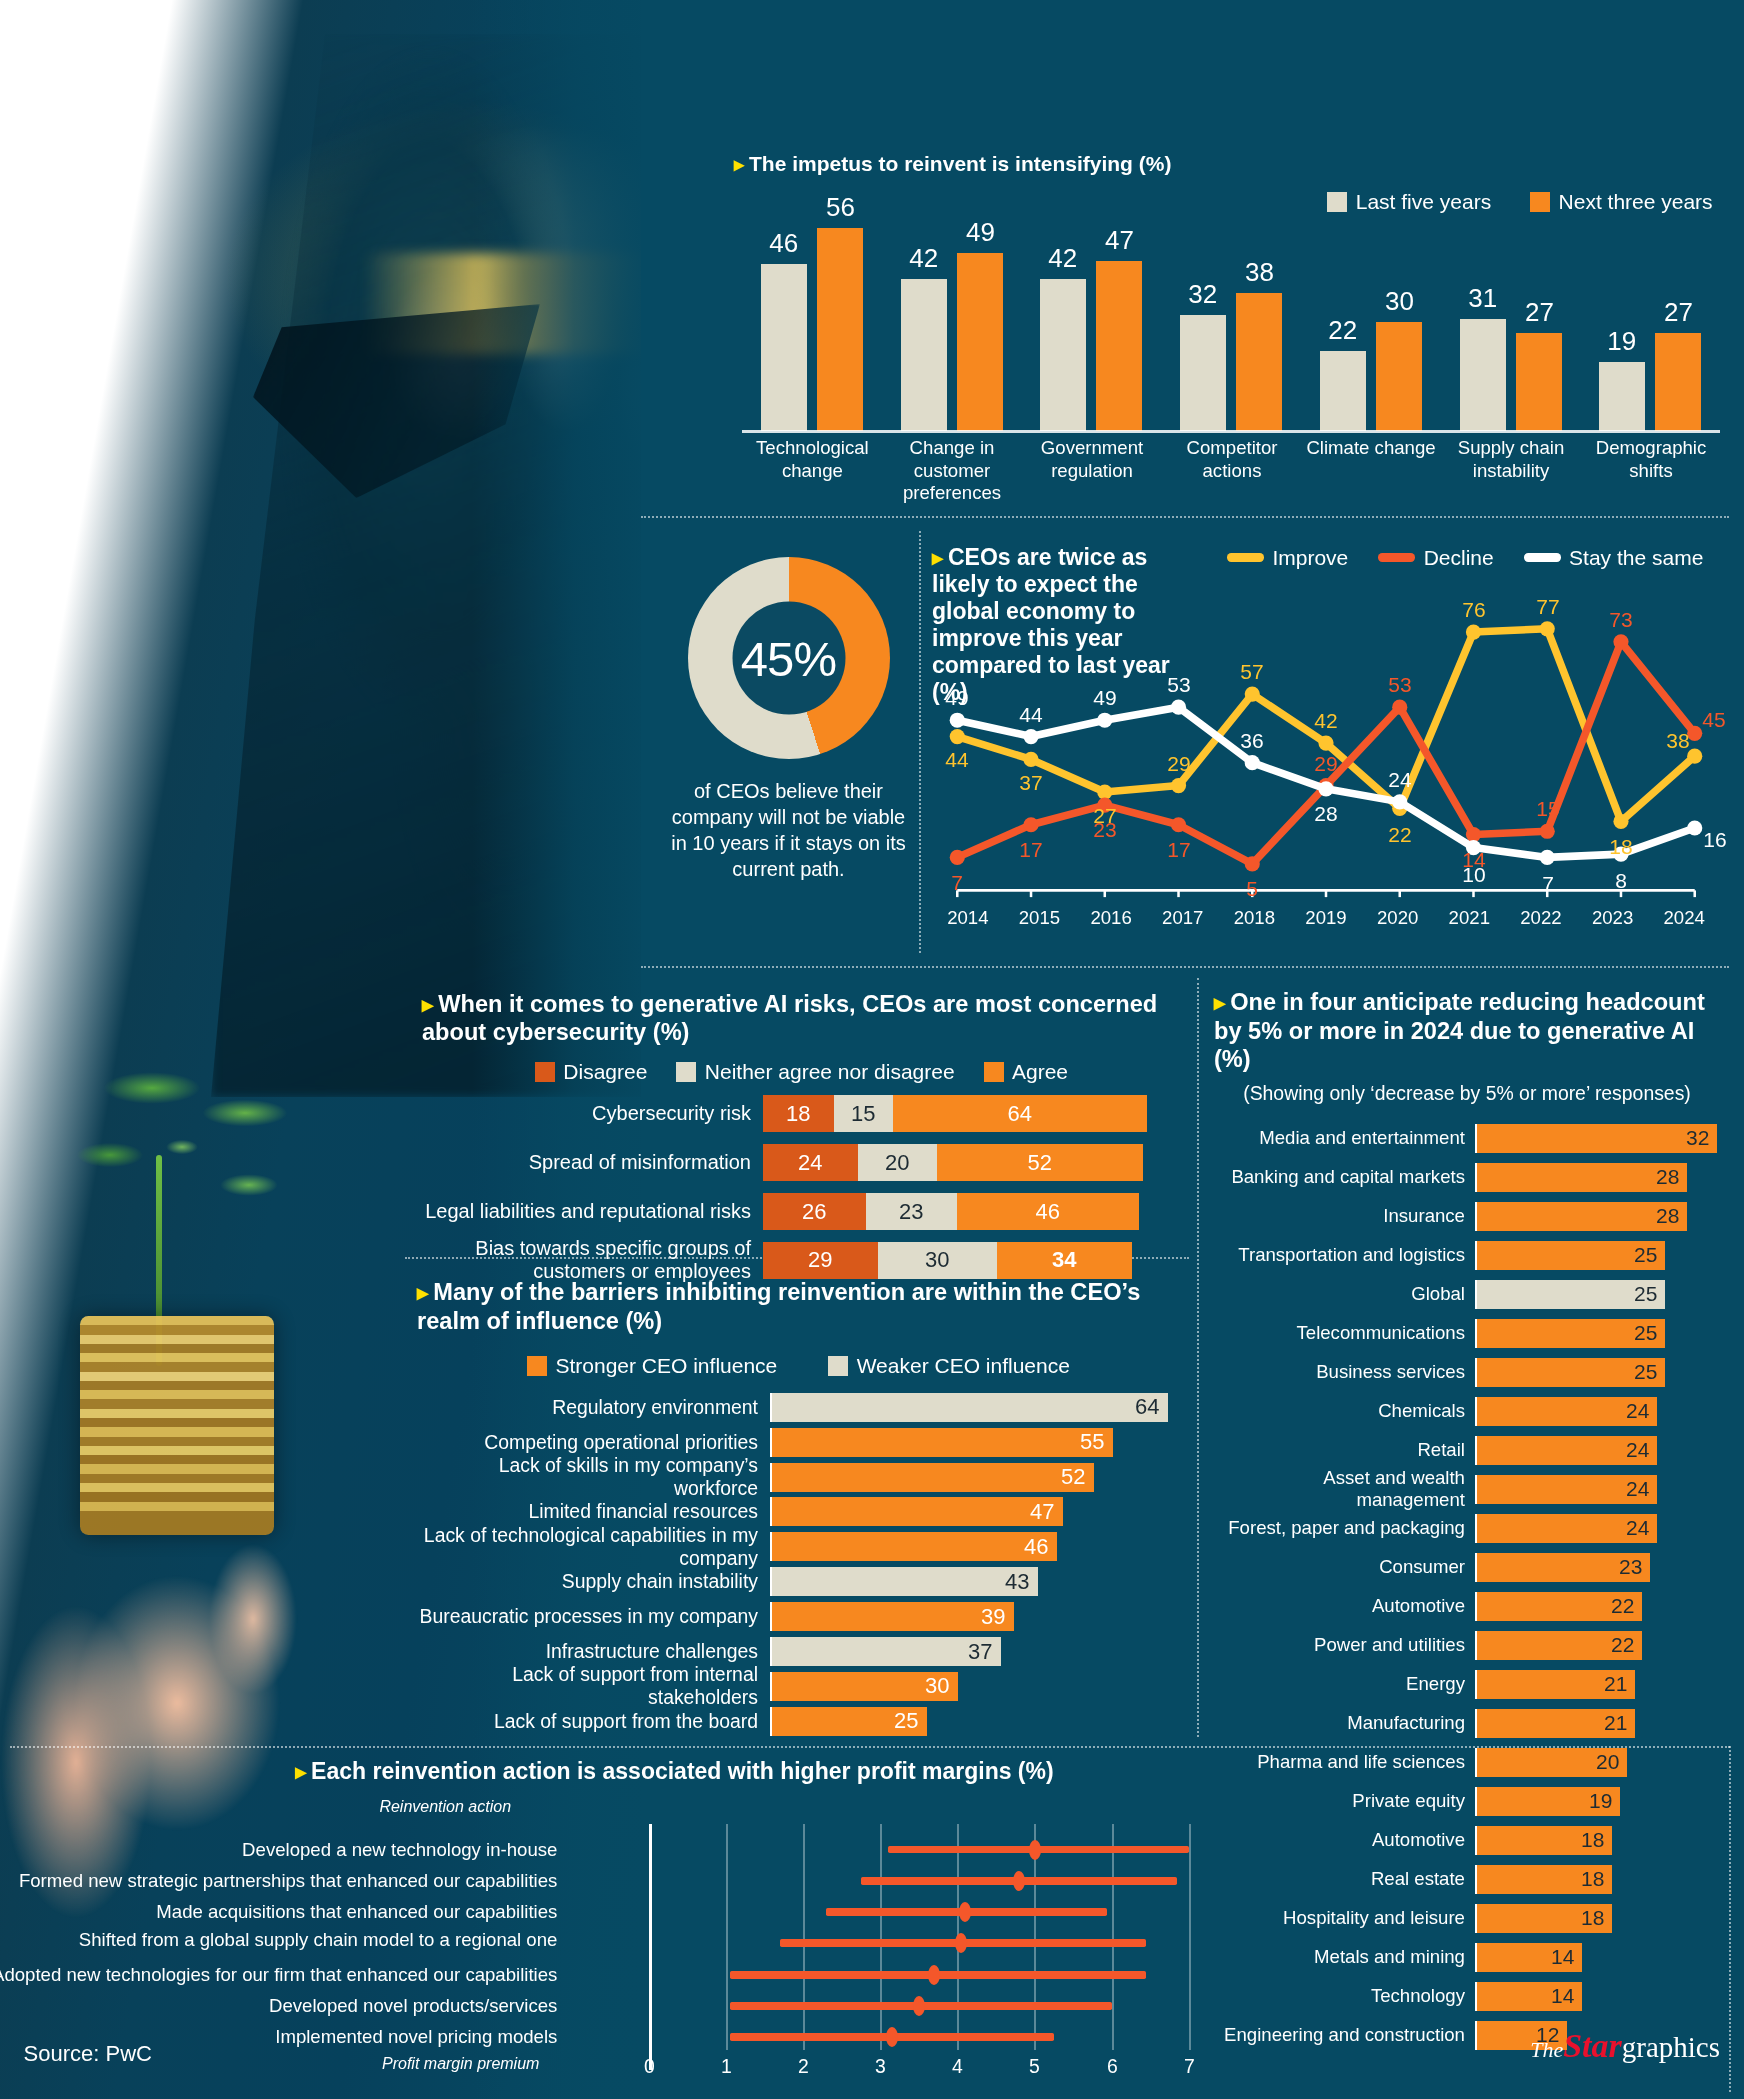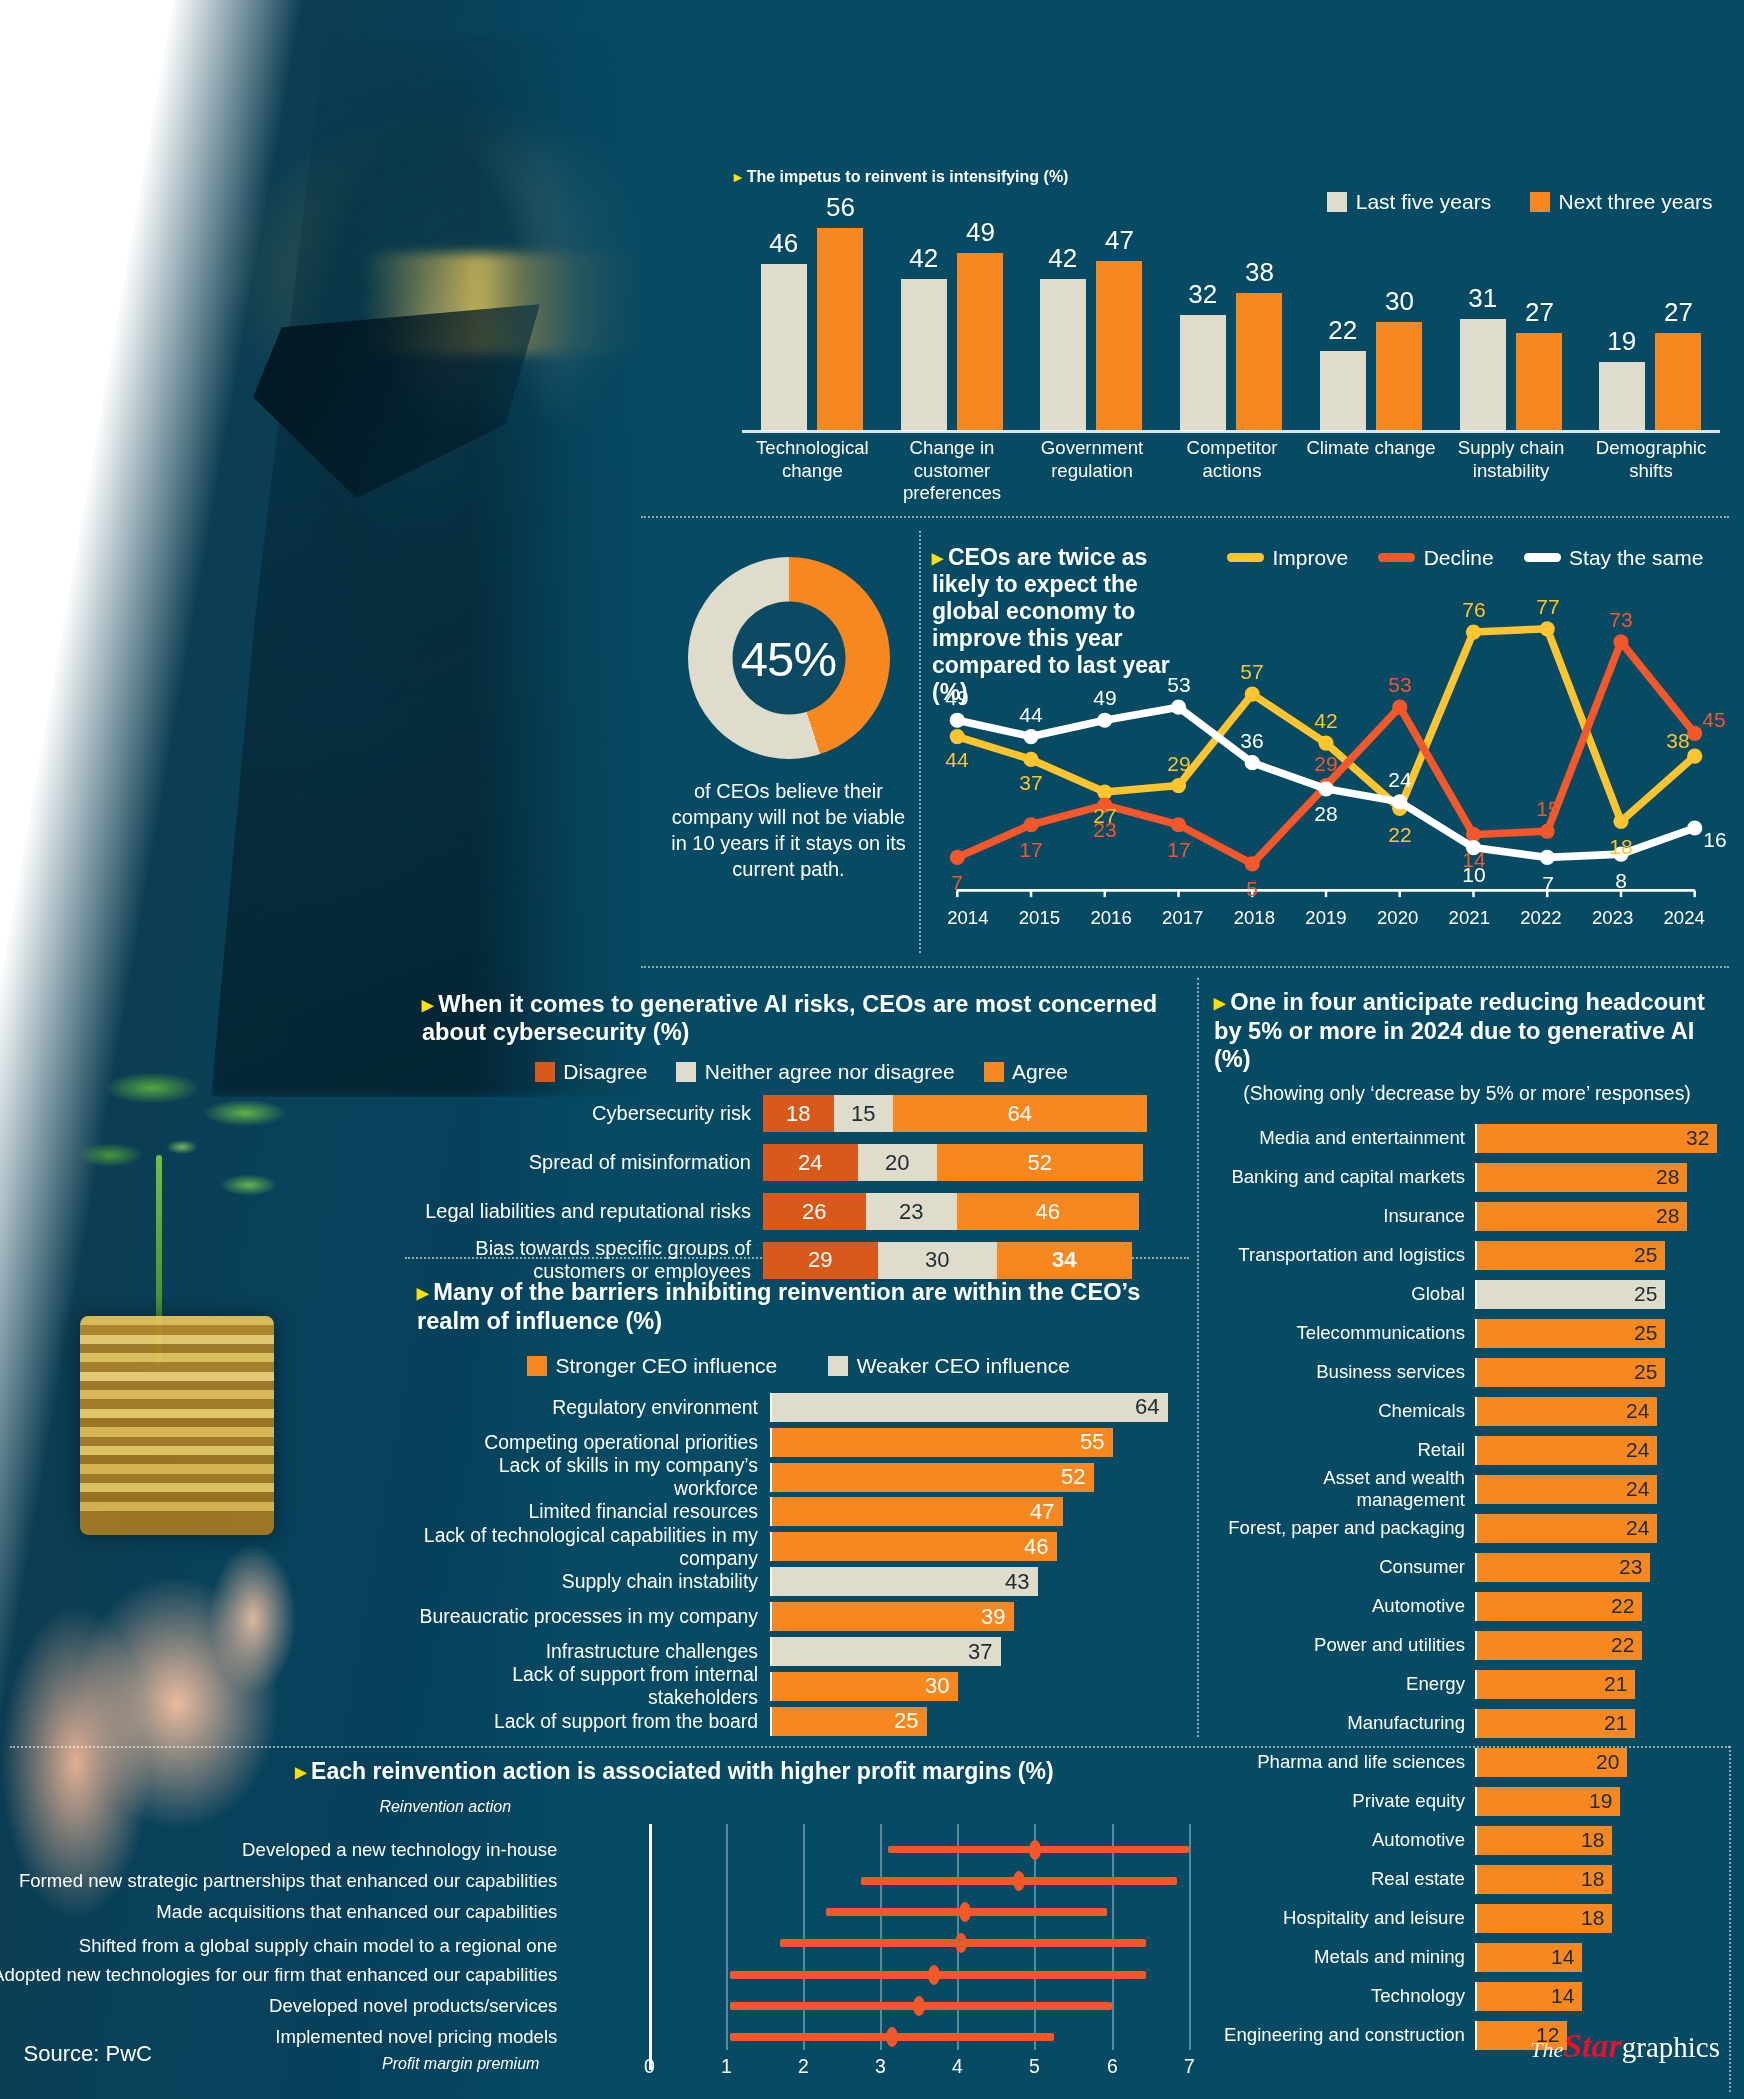--- a/index.html
+++ b/index.html
@@ -106,21 +106,21 @@
   .hdash{
     position:absolute;border-top:2.5px dotted rgba(255,255,255,.55);
   }
   .legend{display:flex;align-items:center;gap:8.4px;}
   .legend .sw{width:20px;height:20px;display:inline-block;}
   .legend .line-sw{width:37px;height:8.4px;display:inline-block;border-radius:4.2px;}
   .legend .lbl{font-size:21px;}
 
   
   #topchart{left:734px;top:152px;width:987px;height:354px;}
-  #topchart .title{font-size:16px;position:absolute;left:0;top:16px;}
+  #topchart .title{font-size:21px;position:absolute;left:0;top:0;}
   #topchart .legendrow{position:absolute;right:8.4px;top:38px;display:flex;gap:39px;}
   #topchart .plot{position:absolute;left:8.4px;top:61px;width:978px;height:218px;}
   #topchart .grp{position:absolute;bottom:0;width:116px;height:218px;}
   #topchart .bar{position:absolute;bottom:0;width:46px;}
   #topchart .bar.a{left:3.4px;background:#dfdccb;}
   #topchart .bar.b{left:56px;background:#f7881f;}
   #topchart .vlab{position:absolute;width:46px;text-align:center;font-size:26px;color:#fff;}
   #topchart .axis{position:absolute;left:8.4px;top:278px;width:978px;height:2.5px;background:rgba(255,255,255,.85);}
   #topchart .cat{position:absolute;top:285px;width:116px;text-align:center;font-size:18.6px;line-height:1.22;}
 
@@ -736,21 +736,21 @@
           <div class="rlab" style="top: 3.4px;">Formed new strategic partnerships that enhanced our capabilities</div>
           <div class="rng" style="left: 853px; width: 316px;"></div>
           <div class="dot" style="left: 1005px;"></div>
         </div>
         <div class="rrow" style="top: 74px; left: 0px; width: 1197px;">
           <div class="rlab" style="top: 3.4px;">Made acquisitions that enhanced our capabilities</div>
           <div class="rng" style="left: 818px; width: 281px;"></div>
           <div class="dot" style="left: 951px;"></div>
         </div>
         <div class="rrow" style="top: 105px; left: 0px; width: 1197px;">
-          <div class="rlab" style="top: 6px;">Shifted from a global supply chain model to a regional one</div>
+          <div class="rlab" style="top: 0;">Shifted from a global supply chain model to a regional one</div>
           <div class="rng" style="left: 772px; width: 366px;"></div>
           <div class="dot" style="left: 947px;"></div>
         </div>
         <div class="rrow" style="top: 137px; left: 0px; width: 1197px;">
           <div class="rlab" style="top: 3.4px;">Adopted new technologies for our firm that enhanced our capabilities</div>
           <div class="rng" style="left: 722px; width: 416px;"></div>
           <div class="dot" style="left: 920px;"></div>
         </div>
         <div class="rrow" style="top: 168px; left: 0px; width: 1197px;">
           <div class="rlab" style="top: 3.4px;">Developed novel products/services</div>

